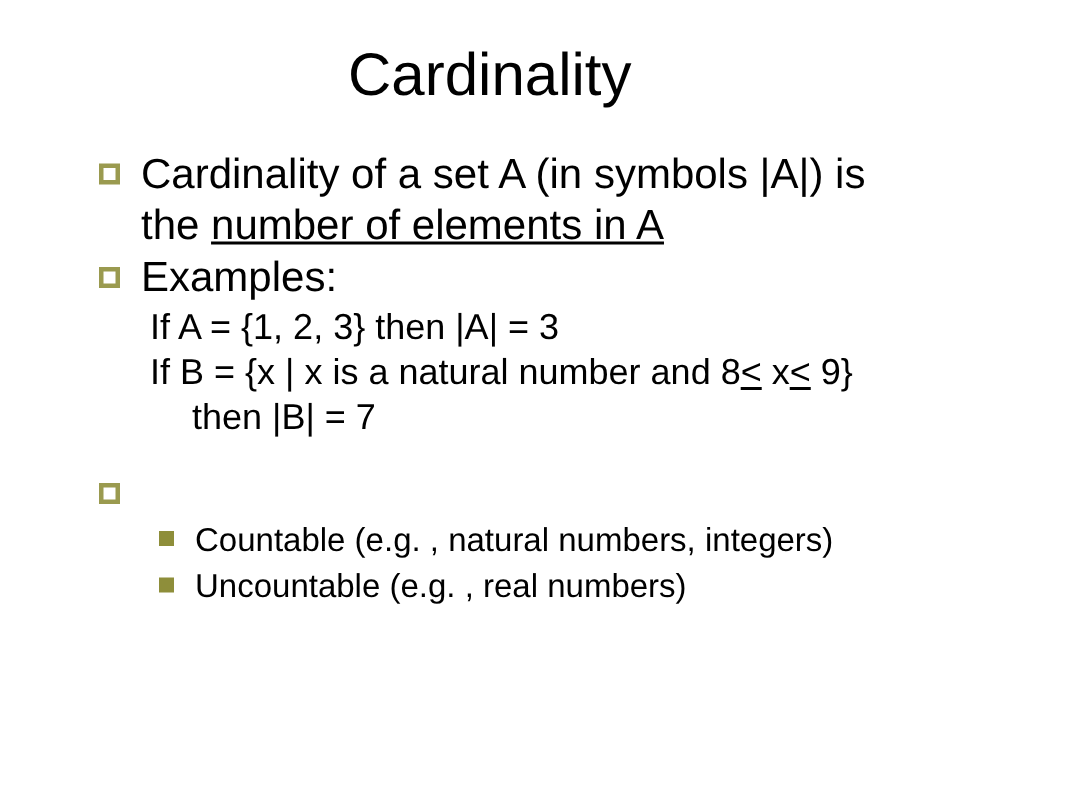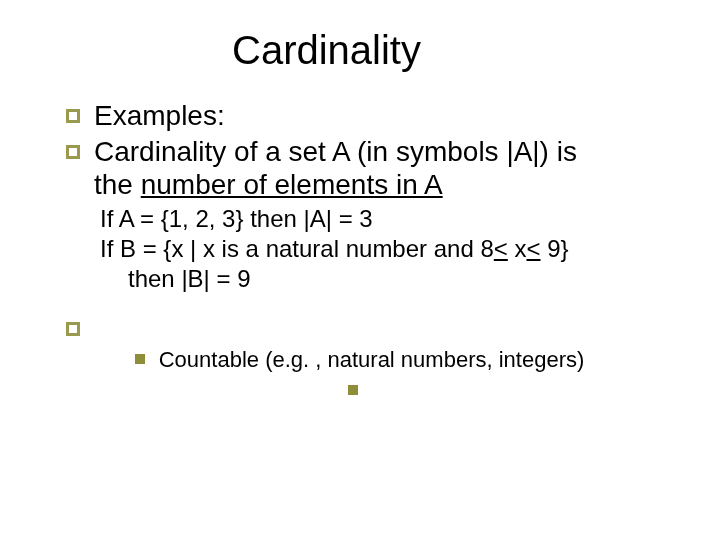--- a/index.html
+++ b/index.html
@@ -64,21 +64,20 @@
     padding-left: 28px;
   }
   .level3 {
     margin-left: 66px;
     margin-top: 10px;
   }
   .level3 .item {
     display: flex;
     align-items: flex-start;
     margin-bottom: 4px;
-    justify-content: center;
   }
   .level3 .bullet {
     width: 10px;
     height: 10px;
     background: #8e8e3a;
     margin-top: 8px;
     margin-right: 14px;
     flex: 0 0 10px;
   }
   .level3 .text {
@@ -89,47 +88,48 @@
 </head>
 <body>
 
 <div class="slide">
 
   <div class="title">Cardinality</div>
 
   <div class="level1">
     <div class="item">
       <div class="bullet"></div>
-      <div class="text">Examples:</div>
+      <div class="text">
+        <span>Cardinality of a set A (in symbols |A|) is the </span><span class="underline">number of elements in A</span>
+      </div>
     </div>
     <div class="item">
       <div class="bullet"></div>
-      <div class="text">
-        <span>Cardinality of a set A (in symbols |A|) is the </span><span class="underline">number of elements in A</span>
-      </div>
+      <div class="text">Examples:</div>
     </div>
   </div>
 
   <div class="level2">
     <div class="line">If A = {1, 2, 3} then |A| = 3</div>
     <div class="line">
       <span>If B = {x | x is a natural number and 8</span><span class="underline">&lt;</span><span> x</span><span class="underline">&lt;</span><span> 9}</span>
     </div>
-    <div class="line indent">then |B| = 9</div>
+    <div class="line indent">then |B| = 7</div>
   </div>
 
   <div class="level1">
     <div class="item">
       <div class="bullet"></div>
     </div>
   </div>
 
   <div class="level3">
     <div class="item">
       <div class="bullet"></div>
       <div class="text">Countable (e.g. , natural numbers, integers)</div>
     </div>
     <div class="item">
       <div class="bullet"></div>
+      <div class="text">Uncountable (e.g. , real numbers)</div>
     </div>
   </div>
 
 </div>
 
 </body></html>

